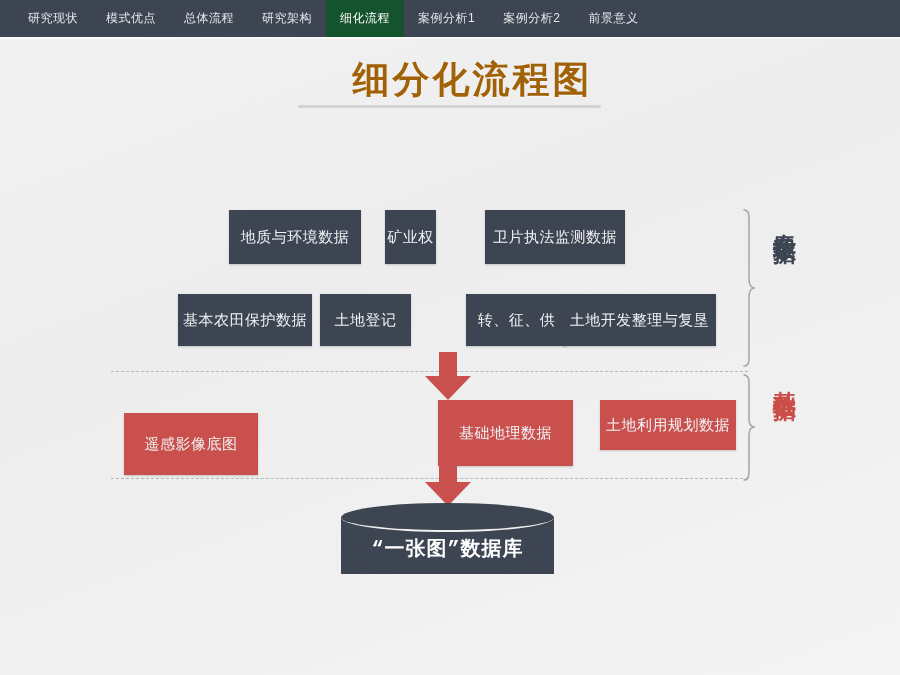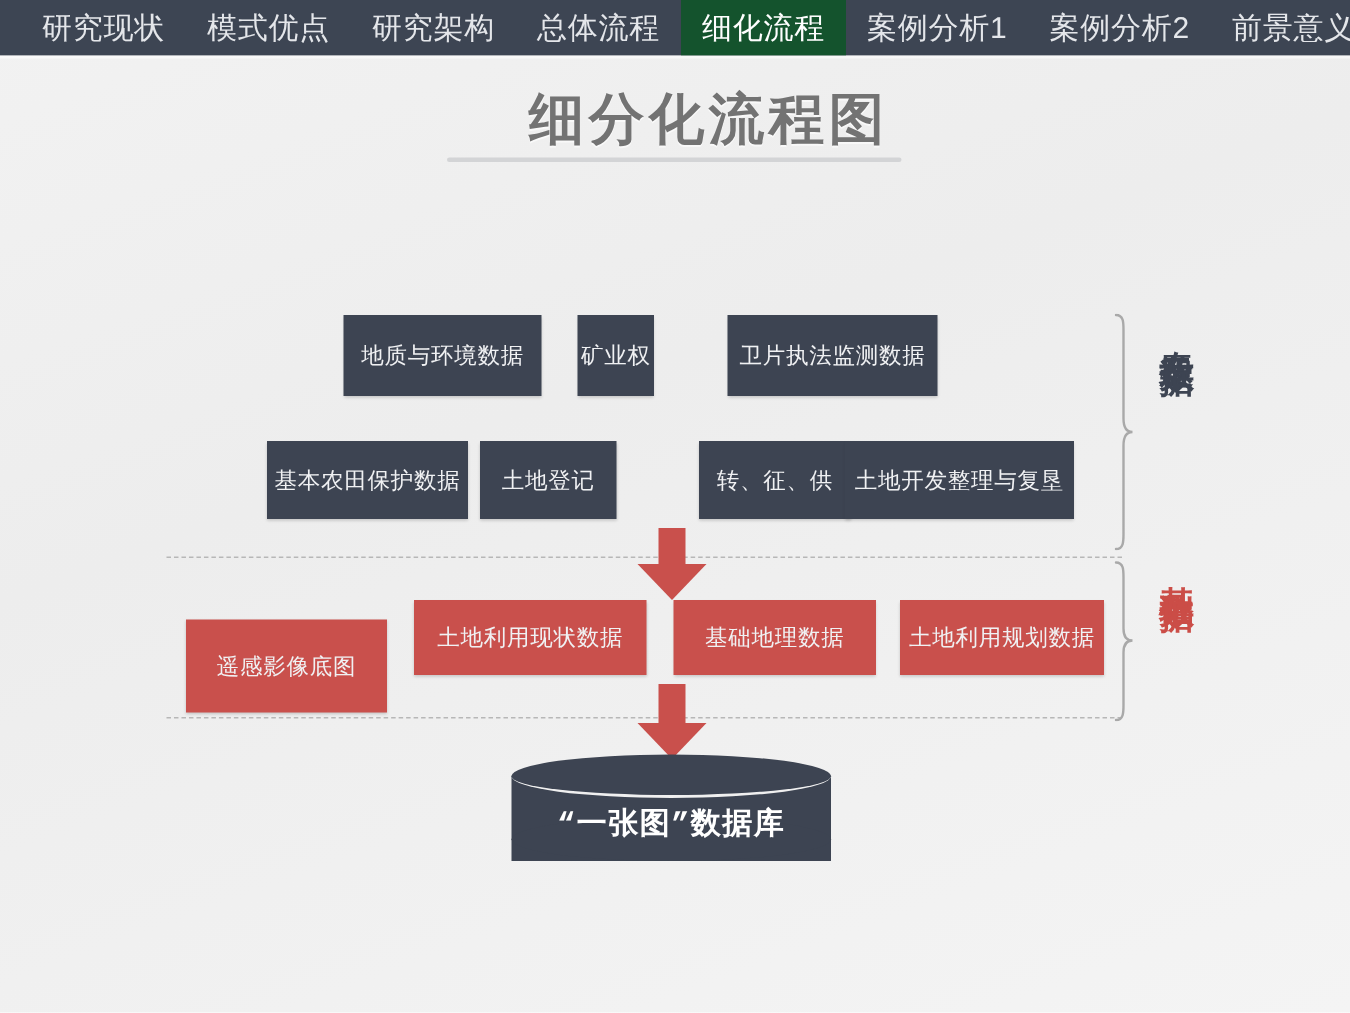--- a/index.html
+++ b/index.html
@@ -25,21 +25,21 @@
     background: #3d4553;
     display: flex;
     align-items: stretch;
     justify-content: flex-start;
   }
   .nav-item {
     display: flex;
     align-items: center;
     justify-content: center;
     color: #e4e6ea;
-    font-size: 20px;
+    font-size: 12px;
     letter-spacing: 0.5px;
     padding: 0 14px;
     height: 37px;
     white-space: nowrap;
     cursor: pointer;
   }
   .nav-item.spacer-l { margin-left: 14px; }
   .nav-item.active {
     background: #14532d;
     color: #ffffff;
@@ -53,21 +53,21 @@
   }
 
   
   .title-wrap {
     position: absolute;
     left: 0; top: 58px;
     width: 900px;
     text-align: center;
   }
   .page-title {
-    color: #737373;
+    color: #a16207;
     font-size: 37px;
     font-weight: bold;
     letter-spacing: 3px;
     line-height: 44px;
     text-shadow: 0 1px 0 rgba(255,255,255,0.6);
     margin-left: 45px;
   }
   .title-rule {
     position: absolute;
     left: 298px; top: 105px;
@@ -123,21 +123,21 @@
   .n-mining   { left: 385px; top: 210px; width: 51px;  height: 54px; }
   .n-satel    { left: 485px; top: 210px; width: 140px; height: 54px; }
   
   .n-farm     { left: 178px; top: 294px; width: 134px; height: 52px; }
   .n-landreg  { left: 320px; top: 294px; width: 91px;  height: 52px; }
   .n-transfer { left: 437px; top: 294px; width: 101px; height: 52px; margin-left: 29px; }
   .n-develop  { left: 563px; top: 294px; width: 153px; height: 52px; }
   
   .n-remote   { left: 124px; top: 400px; width: 134px; height: 62px; margin-top: 13px; }
   .n-current  { left: 276px; top: 400px; width: 155px; height: 50px; }
-  .n-basegeo  { left: 449px; top: 400px; width: 135px; height: 50px; }
+  .n-basegeo  { left: 438px; top: 400px; width: 135px; height: 66px; }
   .n-plan     { left: 600px; top: 400px; width: 136px; height: 50px; }
 
   
   .arrow {
     position: absolute;
     width: 46px;
     cursor: default;
   }
   .arrow .shaft {
     position: absolute;
@@ -237,24 +237,24 @@
 <body>
 
 <div class="navbar">
   <div class="nav-item spacer-l">
     <span>研究现状</span>
   </div>
   <div class="nav-item">
     <span>模式优点</span>
   </div>
   <div class="nav-item">
+    <span>总体流程</span>
+  </div>
+  <div class="nav-item">
     <span>研究架构</span>
-  </div>
-  <div class="nav-item">
-    <span>总体流程</span>
   </div>
   <div class="nav-item active">
     <span>细化流程</span>
   </div>
   <div class="nav-item">
     <span>案例分析1</span>
   </div>
   <div class="nav-item">
     <span>案例分析2</span>
   </div>
@@ -297,23 +297,20 @@
     <span>土地开发整理与复垦</span>
   </div>
 
   <div class="arrow arrow-1">
     <div class="shaft"></div>
     <div class="head"></div>
   </div>
 
   <div class="node red n-remote">
     <span>遥感影像底图</span>
-  </div>
-  <div class="node red n-current">
-    <span>土地利用现状数据</span>
   </div>
   <div class="node red n-basegeo">
     <span>基础地理数据</span>
   </div>
   <div class="node red n-plan">
     <span>土地利用规划数据</span>
   </div>
 
   <div class="arrow arrow-2">
     <div class="shaft"></div>

